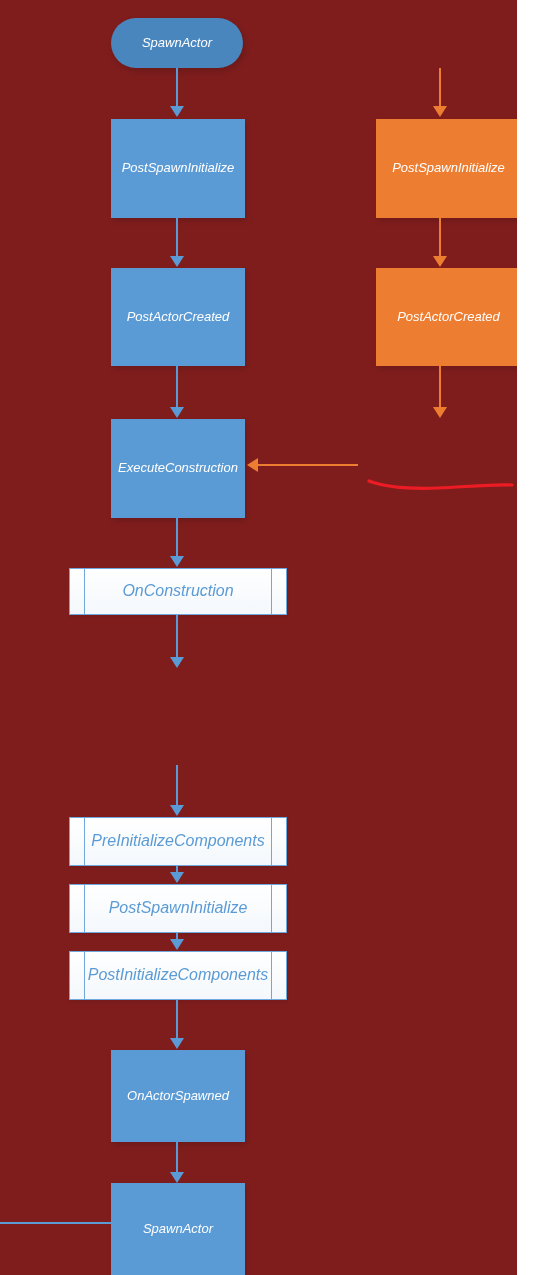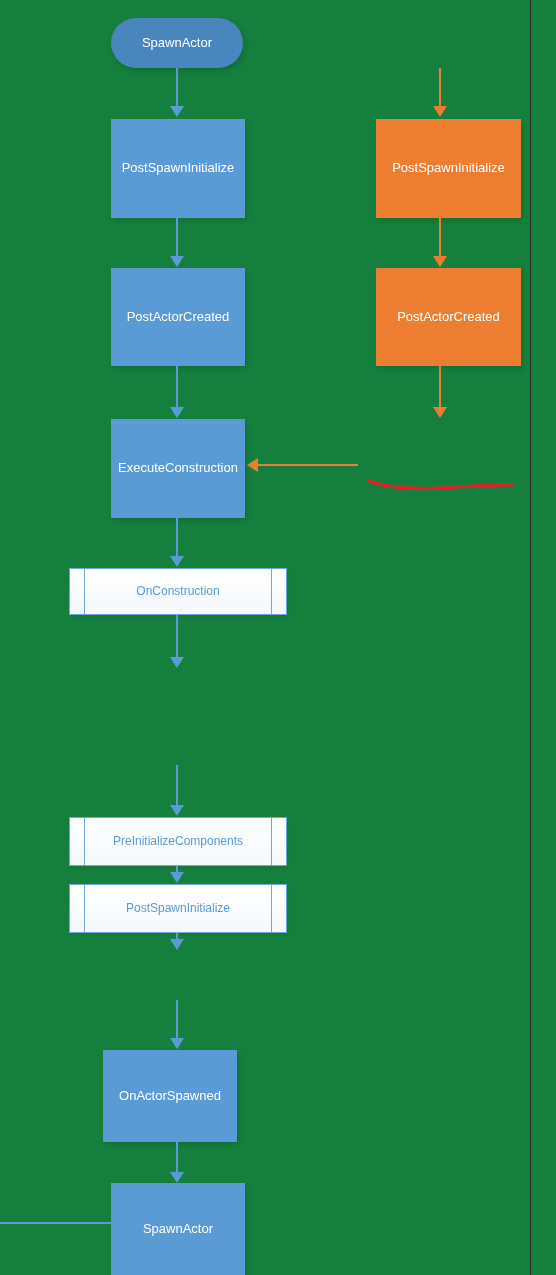--- a/index.html
+++ b/index.html
@@ -5,24 +5,25 @@
   html, body {
     margin: 0;
     padding: 0;
     background: #ffffff;
   }
   body {
     font-family: "Liberation Sans", sans-serif;
   }
   #canvas {
     position: relative;
-    width: 556px;
+    width: 517px;
     height: 1275px;
-    background: #15803d;
+    background: #7f1d1d;
     overflow: hidden;
+    font-style: italic;
   }
   .node {
     position: absolute;
     box-sizing: border-box;
     display: flex;
     align-items: center;
     justify-content: center;
     text-align: center;
     line-height: 1.15;
   }
@@ -43,21 +44,21 @@
     box-shadow: 2px 3px 6px rgba(0,0,0,0.16);
   }
   .term.blue  { background: #4A86BE; }
   .term.orange{ background: #D2651C; }
 
   
   .predef {
     background: linear-gradient(to bottom, #ffffff 0%, #f4f8fc 100%);
     border: 1px solid #6FA8DC;
     color: #5B9BD5;
-    font-size: 12px;
+    font-size: 16px;
     box-shadow: 1px 2px 3px rgba(0,0,0,0.07);
     align-items: center;
   }
   .predef .bar {
     position: absolute;
     top: 0;
     bottom: 0;
     width: 1px;
     background: #6FA8DC;
   }
@@ -160,25 +161,30 @@
 
   <div class="node predef" style="left:69px; top:884px; width:218px; height:49px;">
     <span class="bar left"></span>
     <span class="bar right"></span>
     <span class="ptext">PostSpawnInitialize</span>
   </div>
 
   <div class="conn vline blue" style="left:176px; top:933px; height:8px;"></div>
   <div class="arrowhead down blue" style="left:170px; top:939px;"></div>
 
+  <div class="node predef" style="left:69px; top:951px; width:218px; height:49px;">
+    <span class="bar left"></span>
+    <span class="bar right"></span>
+    <span class="ptext">PostInitializeComponents</span>
+  </div>
 
   <div class="conn vline blue" style="left:176px; top:1000px; height:40px;"></div>
   <div class="arrowhead down blue" style="left:170px; top:1038px;"></div>
 
-  <div class="node proc blue" style="left:103px; top:1050px; width:134px; height:92px;">
+  <div class="node proc blue" style="left:111px; top:1050px; width:134px; height:92px;">
     <span>OnActorSpawned</span>
   </div>
 
   <div class="conn vline blue" style="left:176px; top:1142px; height:32px;"></div>
   <div class="arrowhead down blue" style="left:170px; top:1172px;"></div>
 
   <div class="node proc blue" style="left:111px; top:1183px; width:134px; height:110px;">
     <span style="margin-top:-18px">SpawnActor</span>
   </div>
 

